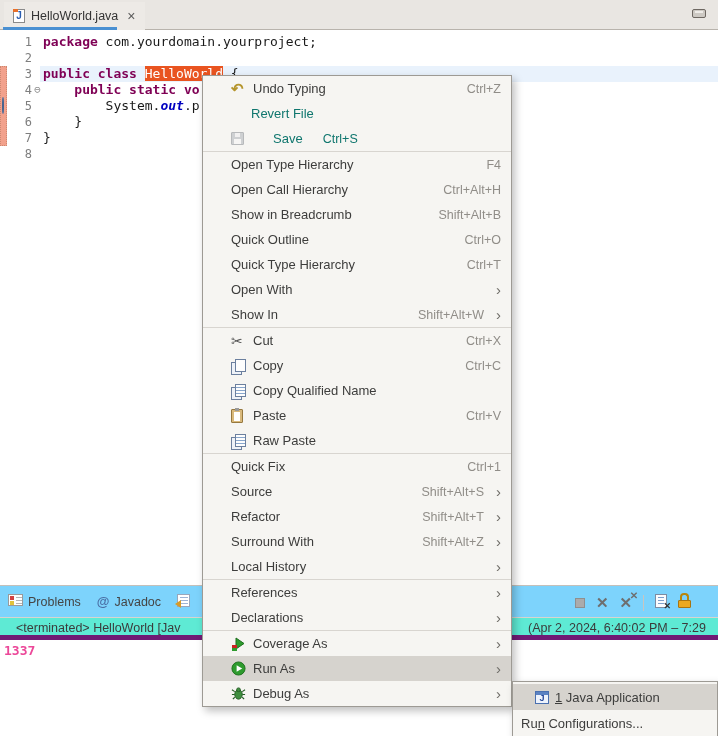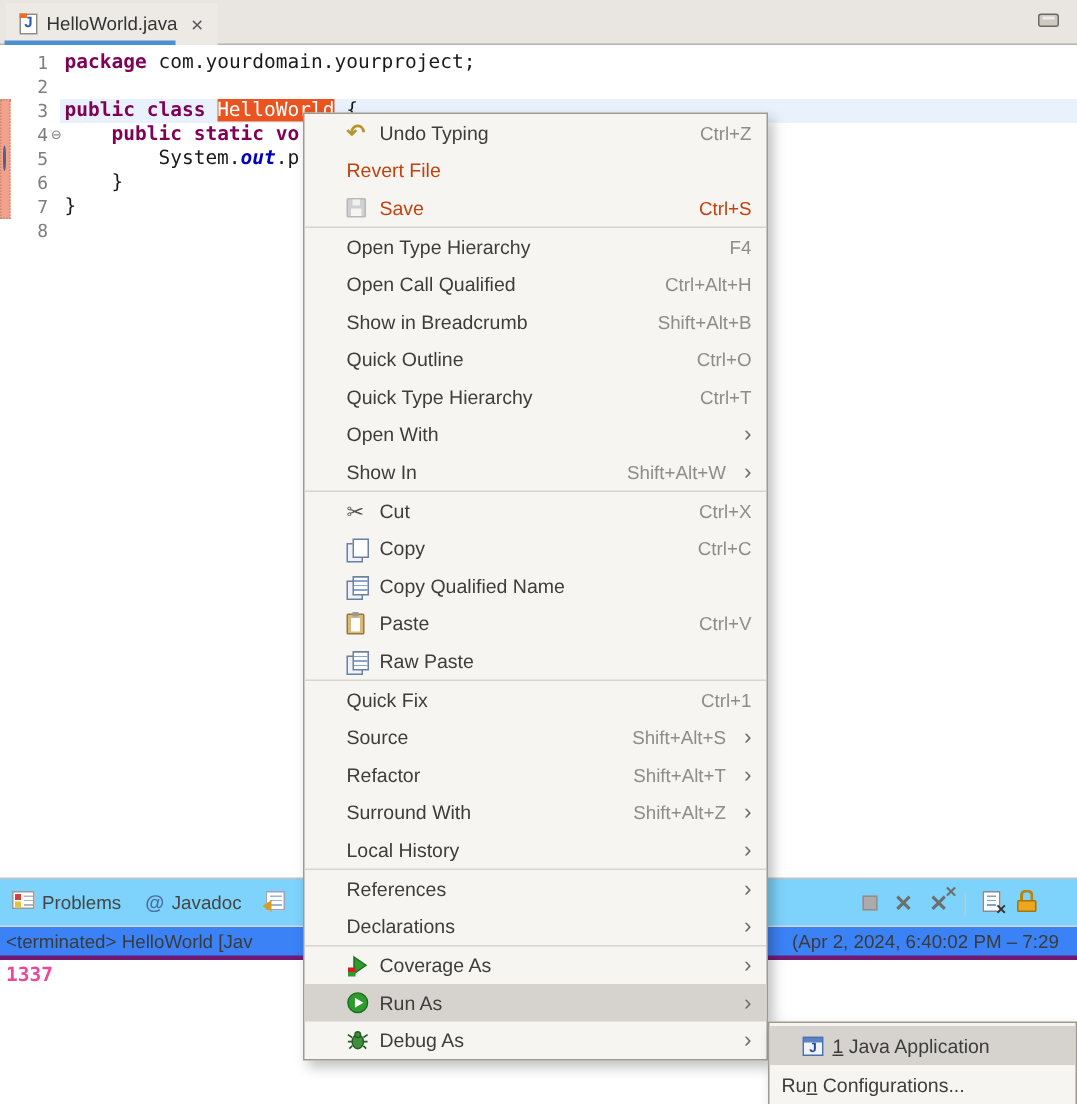--- a/index.html
+++ b/index.html
@@ -35,32 +35,32 @@
   .sel{background:var(--sel,#e95420);color:#fff;}
 
   
   .panel{position:absolute;left:0;top:585px;width:718px;height:151px;background:#fff;
     border-top:1px solid #c4c0ba;}
   .ptabs{position:relative;height:32px;background:#7dd3fc;display:flex;align-items:center;
     padding-left:8px;border-bottom:1px solid #d8d4cf;}
   .ptab{display:flex;align-items:center;gap:5px;margin-right:16px;font-size:12.5px;color:#454545;}
   .tb{position:absolute;left:575px;top:7px;display:flex;align-items:center;gap:11px;}
   .vsep{width:1px;height:16px;background:#c9c5c0;}
-  .ctitle{position:relative;height:22px;background:#3b82f6;border-bottom:3px solid #701a75;
-    font-size:12.5px;color:#3b3b3b;line-height:21px;padding-left:4px;}
+  .ctitle{position:relative;height:22px;background:#5eead4;border-bottom:5px solid #701a75;
+    font-size:12.5px;color:#3b3b3b;line-height:21px;padding-left:16px;}
   .ctitle .right-frag{position:absolute;left:528px;top:0;white-space:nowrap;}
   .cout{padding:3px 0 0 4px;font-family:"DejaVu Sans Mono",monospace;font-size:13px;
     font-weight:600;color:#ec4899;}
 
   
   .menu{position:absolute;left:202px;top:75px;width:310px;background:#f6f5f2;
     border:1px solid #9d9a94;box-shadow:3px 4px 8px rgba(0,0,0,.25);}
   .mi-row{height:25px;display:flex;align-items:center;padding:0 10px 0 28px;font-size:13px;color:#3d3d3c;}
   .mi-row.hl{background:#d6d3ce;}
-  .mi-row.disabled .ml,.mi-row.disabled .sc{color:#c2410c;}
+  .mi-row.disabled .ml,.mi-row.disabled .sc{color:#0f766e;margin-left:20px;}
   .mi-row.disabled .mic{opacity:.45;filter:grayscale(.7);}
   .mic{width:22px;flex:none;display:flex;align-items:center;}
   .ml{white-space:nowrap;}
   .sc{margin-left:auto;color:#908d88;font-size:12.5px;}
   .arr{color:#6f6d68;font-size:15px;line-height:1;margin-left:12px;}
   .arr.solo{margin-left:auto;}
   .msep{height:1px;background:#d8d5d0;}
 
   
   .submenu{position:absolute;left:512px;top:681px;width:206px;background:#f6f5f2;
@@ -231,21 +231,21 @@
         </span>
         <span class="ml">Save</span>
         <span class="sc">Ctrl+S</span>
       </div>
       <div class="msep"></div>
       <div class="mi-row">
         <span class="ml">Open Type Hierarchy</span>
         <span class="sc">F4</span>
       </div>
       <div class="mi-row">
-        <span class="ml">Open Call Qualified</span>
+        <span class="ml">Open Call Hierarchy</span>
         <span class="sc">Ctrl+Alt+H</span>
       </div>
       <div class="mi-row">
         <span class="ml">Show in Breadcrumb</span>
         <span class="sc">Shift+Alt+B</span>
       </div>
       <div class="mi-row">
         <span class="ml">Quick Outline</span>
         <span class="sc">Ctrl+O</span>
       </div>

